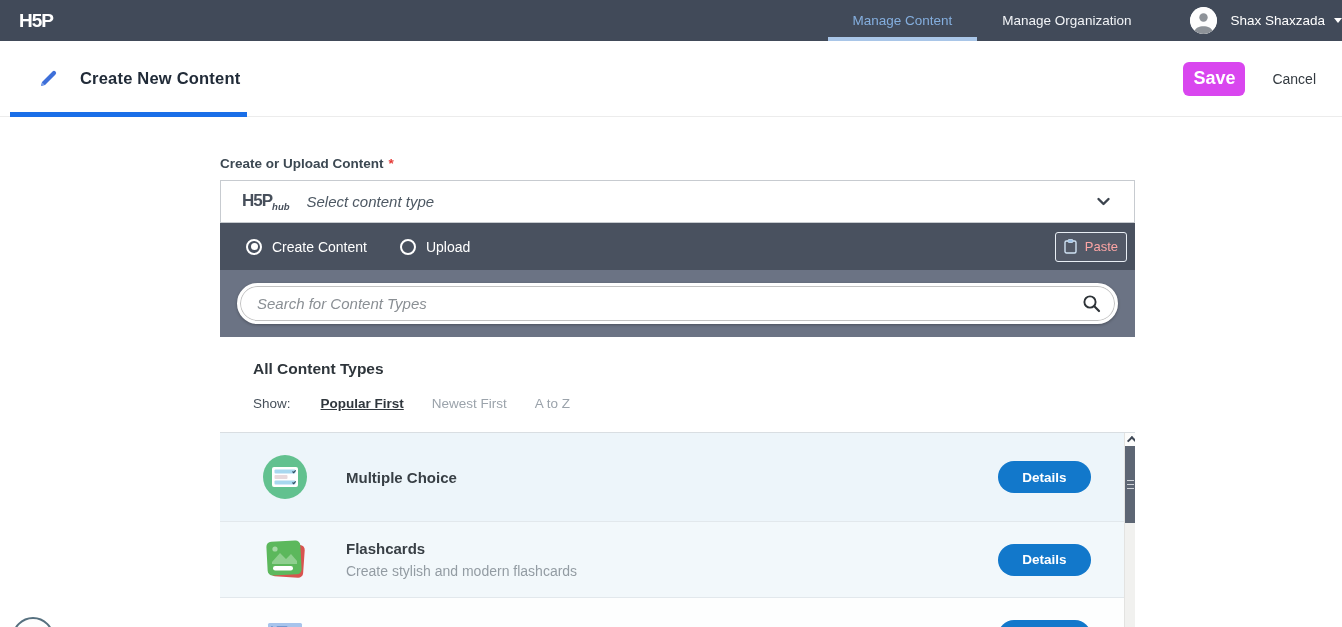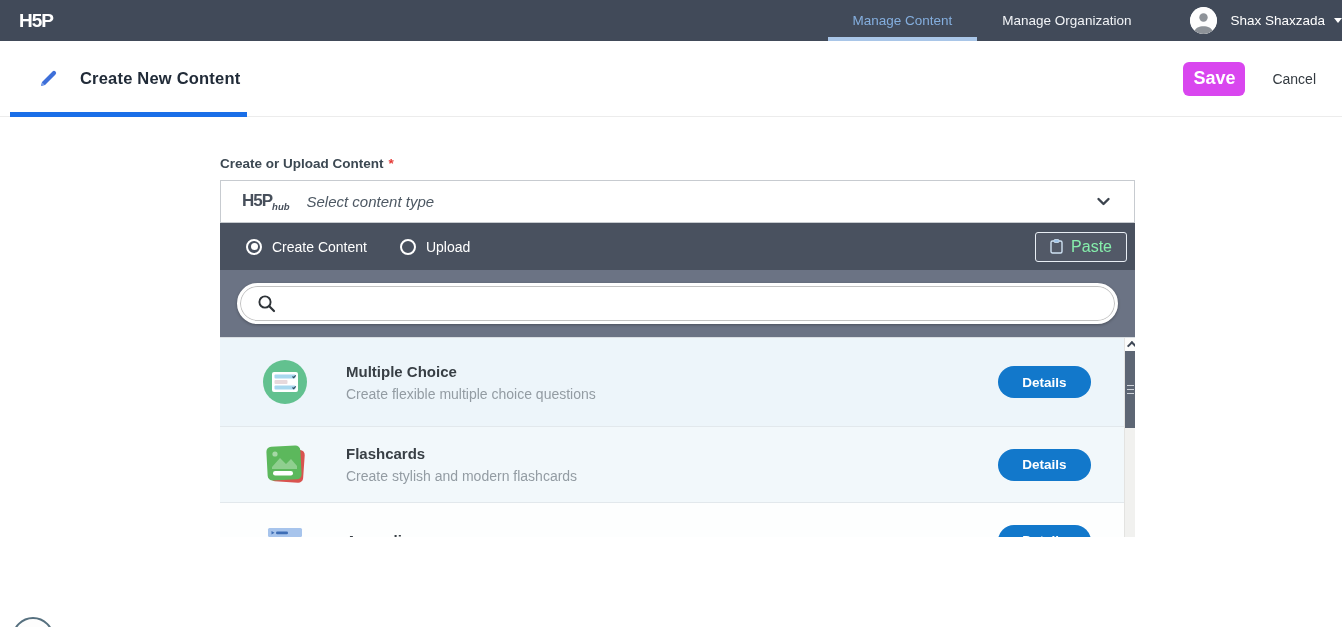--- a/index.html
+++ b/index.html
@@ -86,23 +86,23 @@
   .radio-opt + .radio-opt { margin-left:33px; }
   .radio-circle {
     width:16px; height:16px; border:2px solid #fff; border-radius:50%;
     display:flex; align-items:center; justify-content:center; background:transparent;
   }
   .radio-opt.selected .radio-circle::after {
     content:""; width:7px; height:7px; border-radius:50%; background:#fff; display:block;
   }
   .radio-label { color:#fff; font-size:14px; margin-left:10px; }
   .paste-btn {
-    margin-left:auto; height:30px; padding:0 14px; display:flex; align-items:center; gap:8px;
+    margin-left:auto; height:30px; padding:0 8px; display:flex; align-items:center; gap:8px;
     border:1px solid #e8eef4; border-radius:3px; background:rgba(255,255,255,0.05);
-    color:#86efac; font-size:16px; cursor:pointer; font-family:"Liberation Sans",sans-serif;
+    color:#fca5a5; font-size:13px; cursor:pointer; font-family:"Liberation Sans",sans-serif;
   }
 
   .search-bar-section { height:67px; background:#6b7384; display:flex; align-items:center; padding:0 17px; }
   .search-pill {
     flex:1; height:41px; background:#fff; border-radius:22px; border:3px solid #fefefe;
     box-shadow: inset 0 0 0 1px #c2c2c2, 0 1px 3px rgba(0,0,0,.3);
     display:flex; align-items:center; padding:0 14px 0 17px;
   }
   .search-input {
     flex:1; border:none; outline:none; background:transparent; font-style:italic;
@@ -245,47 +245,56 @@
       <svg width="13" height="15" viewBox="0 0 13 15">
         <rect x="1" y="2" width="11" height="12" rx="1.5" fill="none" stroke="#cfe2f3" stroke-width="1.4"></rect>
         <rect x="4" y="0.5" width="5" height="3" rx="1" fill="#9fc3e8" stroke="#cfe2f3" stroke-width="0.8"></rect>
       </svg>
       <span>Paste</span>
     </button>
   </div>
 
   <div class="search-bar-section">
     <div class="search-pill">
+      <input class="search-input" type="text" placeholder="Search for Content Types" style="">
       <span class="search-icon-wrap">
         <svg width="19" height="19" viewBox="0 0 19 19">
           <circle cx="8" cy="8" r="5.6" fill="none" stroke="#2e3338" stroke-width="1.9"></circle>
           <path d="M12.3 12.3 L17 17" stroke="#2e3338" stroke-width="2.2" stroke-linecap="round"></path>
         </svg>
       </span>
     </div>
   </div>
 
+  <div class="list-header-panel">
+    <div class="list-title">All Content Types</div>
+    <div class="sort-row">
+      <span class="show-label">Show:</span>
+      <a class="sort-link first active">Popular First</a>
+      <a class="sort-link">Newest First</a>
+      <a class="sort-link">A to Z</a>
+    </div>
+  </div>
 
   <div class="list-viewport">
 
     <div class="ct-row r0">
       <span class="ct-icon">
         <svg width="44" height="44" viewBox="0 0 44 44">
           <circle cx="22" cy="22" r="22" fill="#62c18f"></circle>
           <rect x="9" y="12" width="26" height="20" rx="2" fill="#fff"></rect>
           <rect x="11.5" y="14.5" width="21" height="4" rx="1" fill="#a8d8ef"></rect>
           <path d="M29.5 16.5 l1.2 1.2 2-2.4" stroke="#2e4d5e" stroke-width="1.1" fill="none"></path>
           <rect x="11.5" y="20" width="13" height="4" rx="1" fill="#e7d9dc"></rect>
           <rect x="11.5" y="25.5" width="21" height="4" rx="1" fill="#a8d8ef"></rect>
           <path d="M29.5 27.5 l1.2 1.2 2-2.4" stroke="#2e4d5e" stroke-width="1.1" fill="none"></path>
         </svg>
       </span>
       <span class="ct-text">
         <div class="ct-name">Multiple Choice</div>
-        <div class="ct-desc">Create flexible multiple choice questions</div>
       </span>
       <button class="details-btn">Details</button>
     </div>
 
     <div class="ct-row r1">
       <span class="ct-icon">
         <svg width="44" height="44" viewBox="0 0 44 44">
           <rect x="8" y="6" width="33" height="33" rx="5" fill="#d9534f" transform="rotate(4 24 22)"></rect>
           <rect x="4" y="3" width="34" height="34" rx="5" fill="#5cb85c" transform="rotate(-3 21 20)"></rect>
           <circle cx="12" cy="11" r="2.6" fill="#a6d8a6"></circle>

